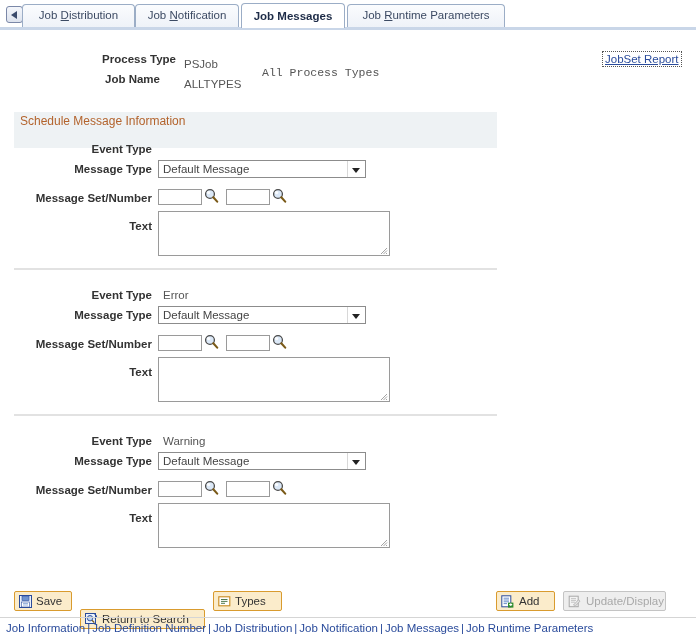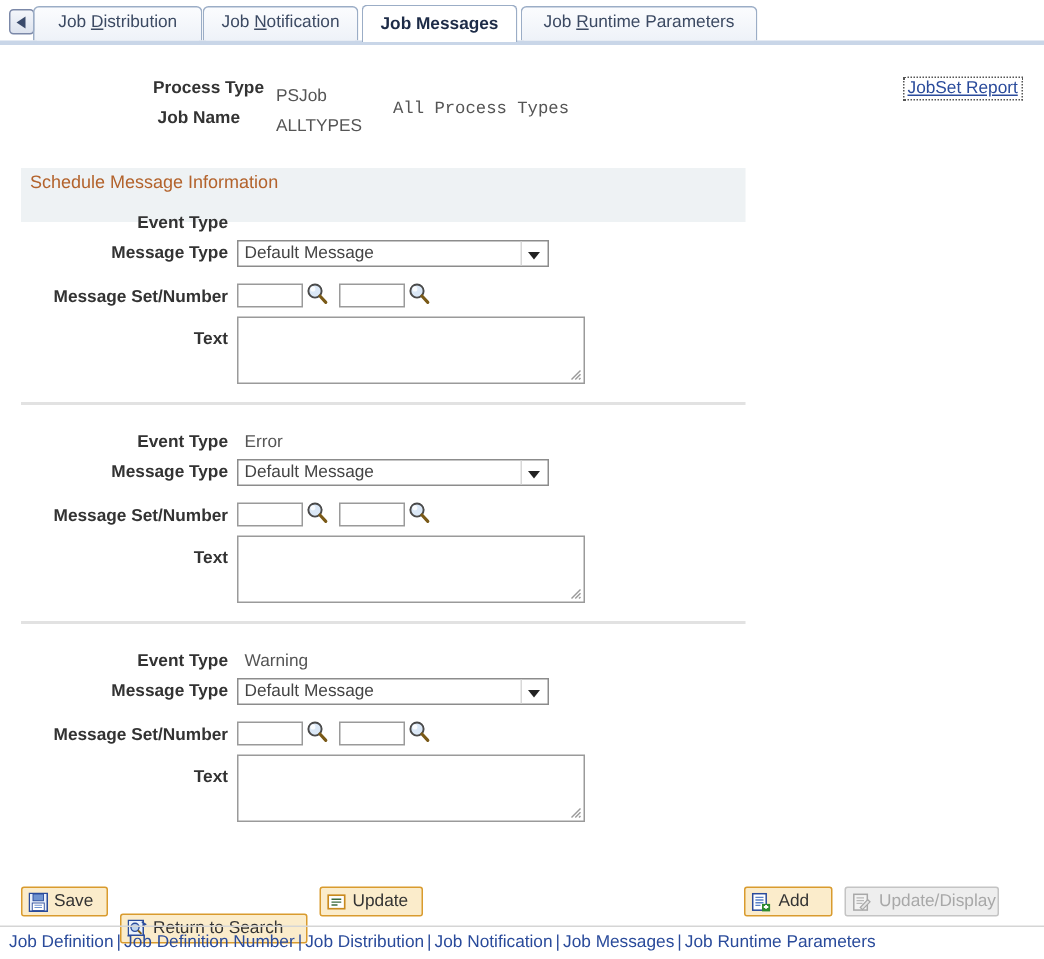--- a/index.html
+++ b/index.html
@@ -389,21 +389,21 @@
 
 <div class="btn" id="btn-notify" style="left:213px; top:591px; width:69px;">
   <span class="bic">
     <svg width="13" height="13" viewBox="0 0 13 13">
       <rect x="0.8" y="1.8" width="11" height="9" fill="#ffffff" stroke="#c98a1e" stroke-width="1.1"></rect>
       <line x1="3" y1="4.5" x2="9.5" y2="4.5" stroke="#3c6b3c" stroke-width="0.9"></line>
       <line x1="3" y1="6.4" x2="9.5" y2="6.4" stroke="#3c6b3c" stroke-width="0.9"></line>
       <line x1="3" y1="8.3" x2="7" y2="8.3" stroke="#3c6b3c" stroke-width="0.9"></line>
     </svg>
   </span>
-  <span class="lbl" style="left:21px;">Update</span>
+  <span class="lbl" style="left:21px;">Types</span>
 </div>
 
 <div class="btn" id="btn-add" style="left:496px; top:591px; width:59px;">
   <span class="bic">
     <svg width="13" height="13" viewBox="0 0 13 13">
       <rect x="0.8" y="0.8" width="9" height="11" fill="#ffffff" stroke="#2a4b9b"></rect>
       <line x1="2.6" y1="3.2" x2="8" y2="3.2" stroke="#5b82c6" stroke-width="0.9"></line>
       <line x1="2.6" y1="5" x2="8" y2="5" stroke="#5b82c6" stroke-width="0.9"></line>
       <line x1="2.6" y1="6.8" x2="8" y2="6.8" stroke="#5b82c6" stroke-width="0.9"></line>
       <line x1="2.6" y1="8.6" x2="6" y2="8.6" stroke="#5b82c6" stroke-width="0.9"></line>
@@ -422,13 +422,13 @@
       <line x1="3" y1="3.6" x2="8" y2="3.6" stroke="#b8b8b8" stroke-width="0.8"></line>
       <line x1="3" y1="5.4" x2="8" y2="5.4" stroke="#b8b8b8" stroke-width="0.8"></line>
       <line x1="3" y1="7.2" x2="7" y2="7.2" stroke="#b8b8b8" stroke-width="0.8"></line>
       <path d="M5.5 10 L10.5 4.8 L12 6.2 L7 11.4 Z" fill="#e4e4e4" stroke="#a8a8a8" stroke-width="0.8"></path>
     </svg>
   </span>
   <span class="lbl" style="left:22px;">Update/Display</span>
 </div>
 
 <div id="footer-rule"></div>
-<div id="footer"><a>Job Definition</a><span class="sep">|</span><a>Job Definition Number</a><span class="sep">|</span><a>Job Distribution</a><span class="sep">|</span><a>Job Notification</a><span class="sep">|</span><a>Job Messages</a><span class="sep">|</span><a>Job Runtime Parameters</a></div>
+<div id="footer"><a>Job Information</a><span class="sep">|</span><a>Job Definition Number</a><span class="sep">|</span><a>Job Distribution</a><span class="sep">|</span><a>Job Notification</a><span class="sep">|</span><a>Job Messages</a><span class="sep">|</span><a>Job Runtime Parameters</a></div>
 
 </body></html>

